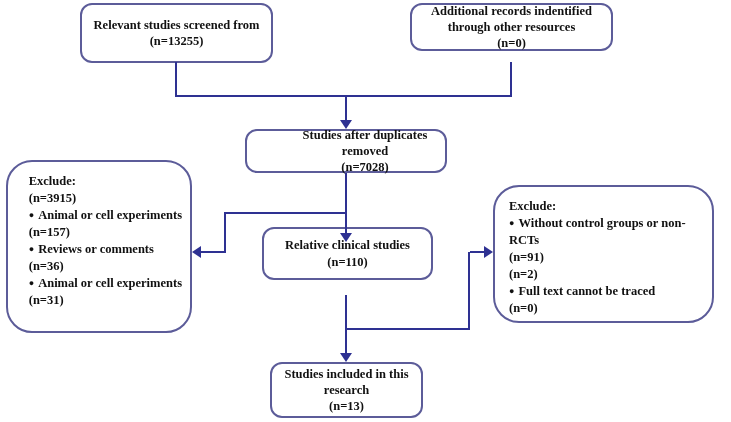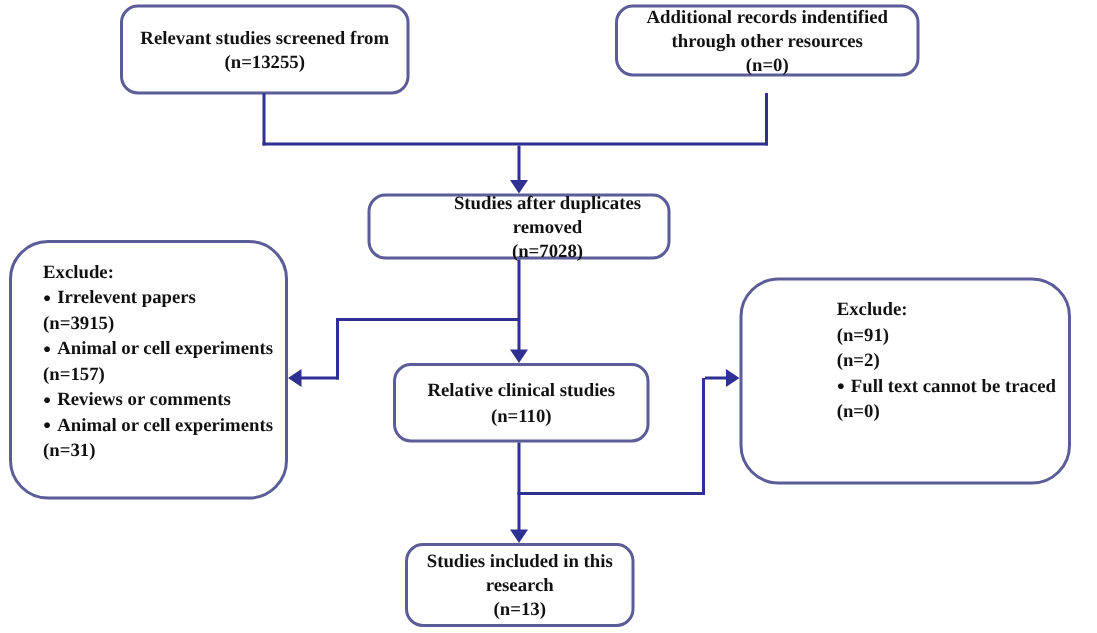--- a/index.html
+++ b/index.html
@@ -77,38 +77,39 @@
   </div>
 
   <div class="box rounded-sm" style="left:245px; top:129px; width:202px; height:44px;padding-left:44px;">
     <div>Studies after duplicates removed</div>
     <div>(n=7028)</div>
   </div>
 
   <div class="box rounded-lg" style="left:6px; top:160px; width:186px; height:173px;">
     <div class="ex-body">
       <div>Exclude:</div>
-      <div class="ex-item"><span class="bullet">●</span><span>Irrelevent papers</span></div>
       <div>(n=3915)</div>
       <div class="ex-item"><span class="bullet">●</span><span>Animal or cell experiments</span></div>
       <div>(n=157)</div>
       <div class="ex-item"><span class="bullet">●</span><span>Reviews or comments</span></div>
+      <div>(n=36)</div>
       <div class="ex-item"><span class="bullet">●</span><span>Animal or  cell experiments</span></div>
       <div>(n=31)</div>
     </div>
   </div>
 
-  <div class="box rounded-sm" style="left:262px; top:242px; width:171px; height:53px;font-family:Liberation Serif, serif;">
+  <div class="box rounded-sm" style="left:262px; top:227px; width:171px; height:53px;font-family:Liberation Serif, serif;">
     <div>Relative clinical studies</div>
     <div>(n=110)</div>
   </div>
 
   <div class="box rounded-lg" style="left:493px; top:185px; width:221px; height:138px;">
     <div class="ex-body">
       <div>Exclude:</div>
+      <div class="ex-item"><span class="bullet">●</span><span>Without control groups or non-RCTs</span></div>
       <div>(n=91)</div>
       <div>(n=2)</div>
       <div class="ex-item"><span class="bullet">●</span><span>Full text cannot be traced</span></div>
       <div>(n=0)</div>
     </div>
   </div>
 
   <div class="box rounded-sm" style="left:270px; top:362px; width:153px; height:56px;">
     <div>Studies included in this</div>
     <div>research</div>

